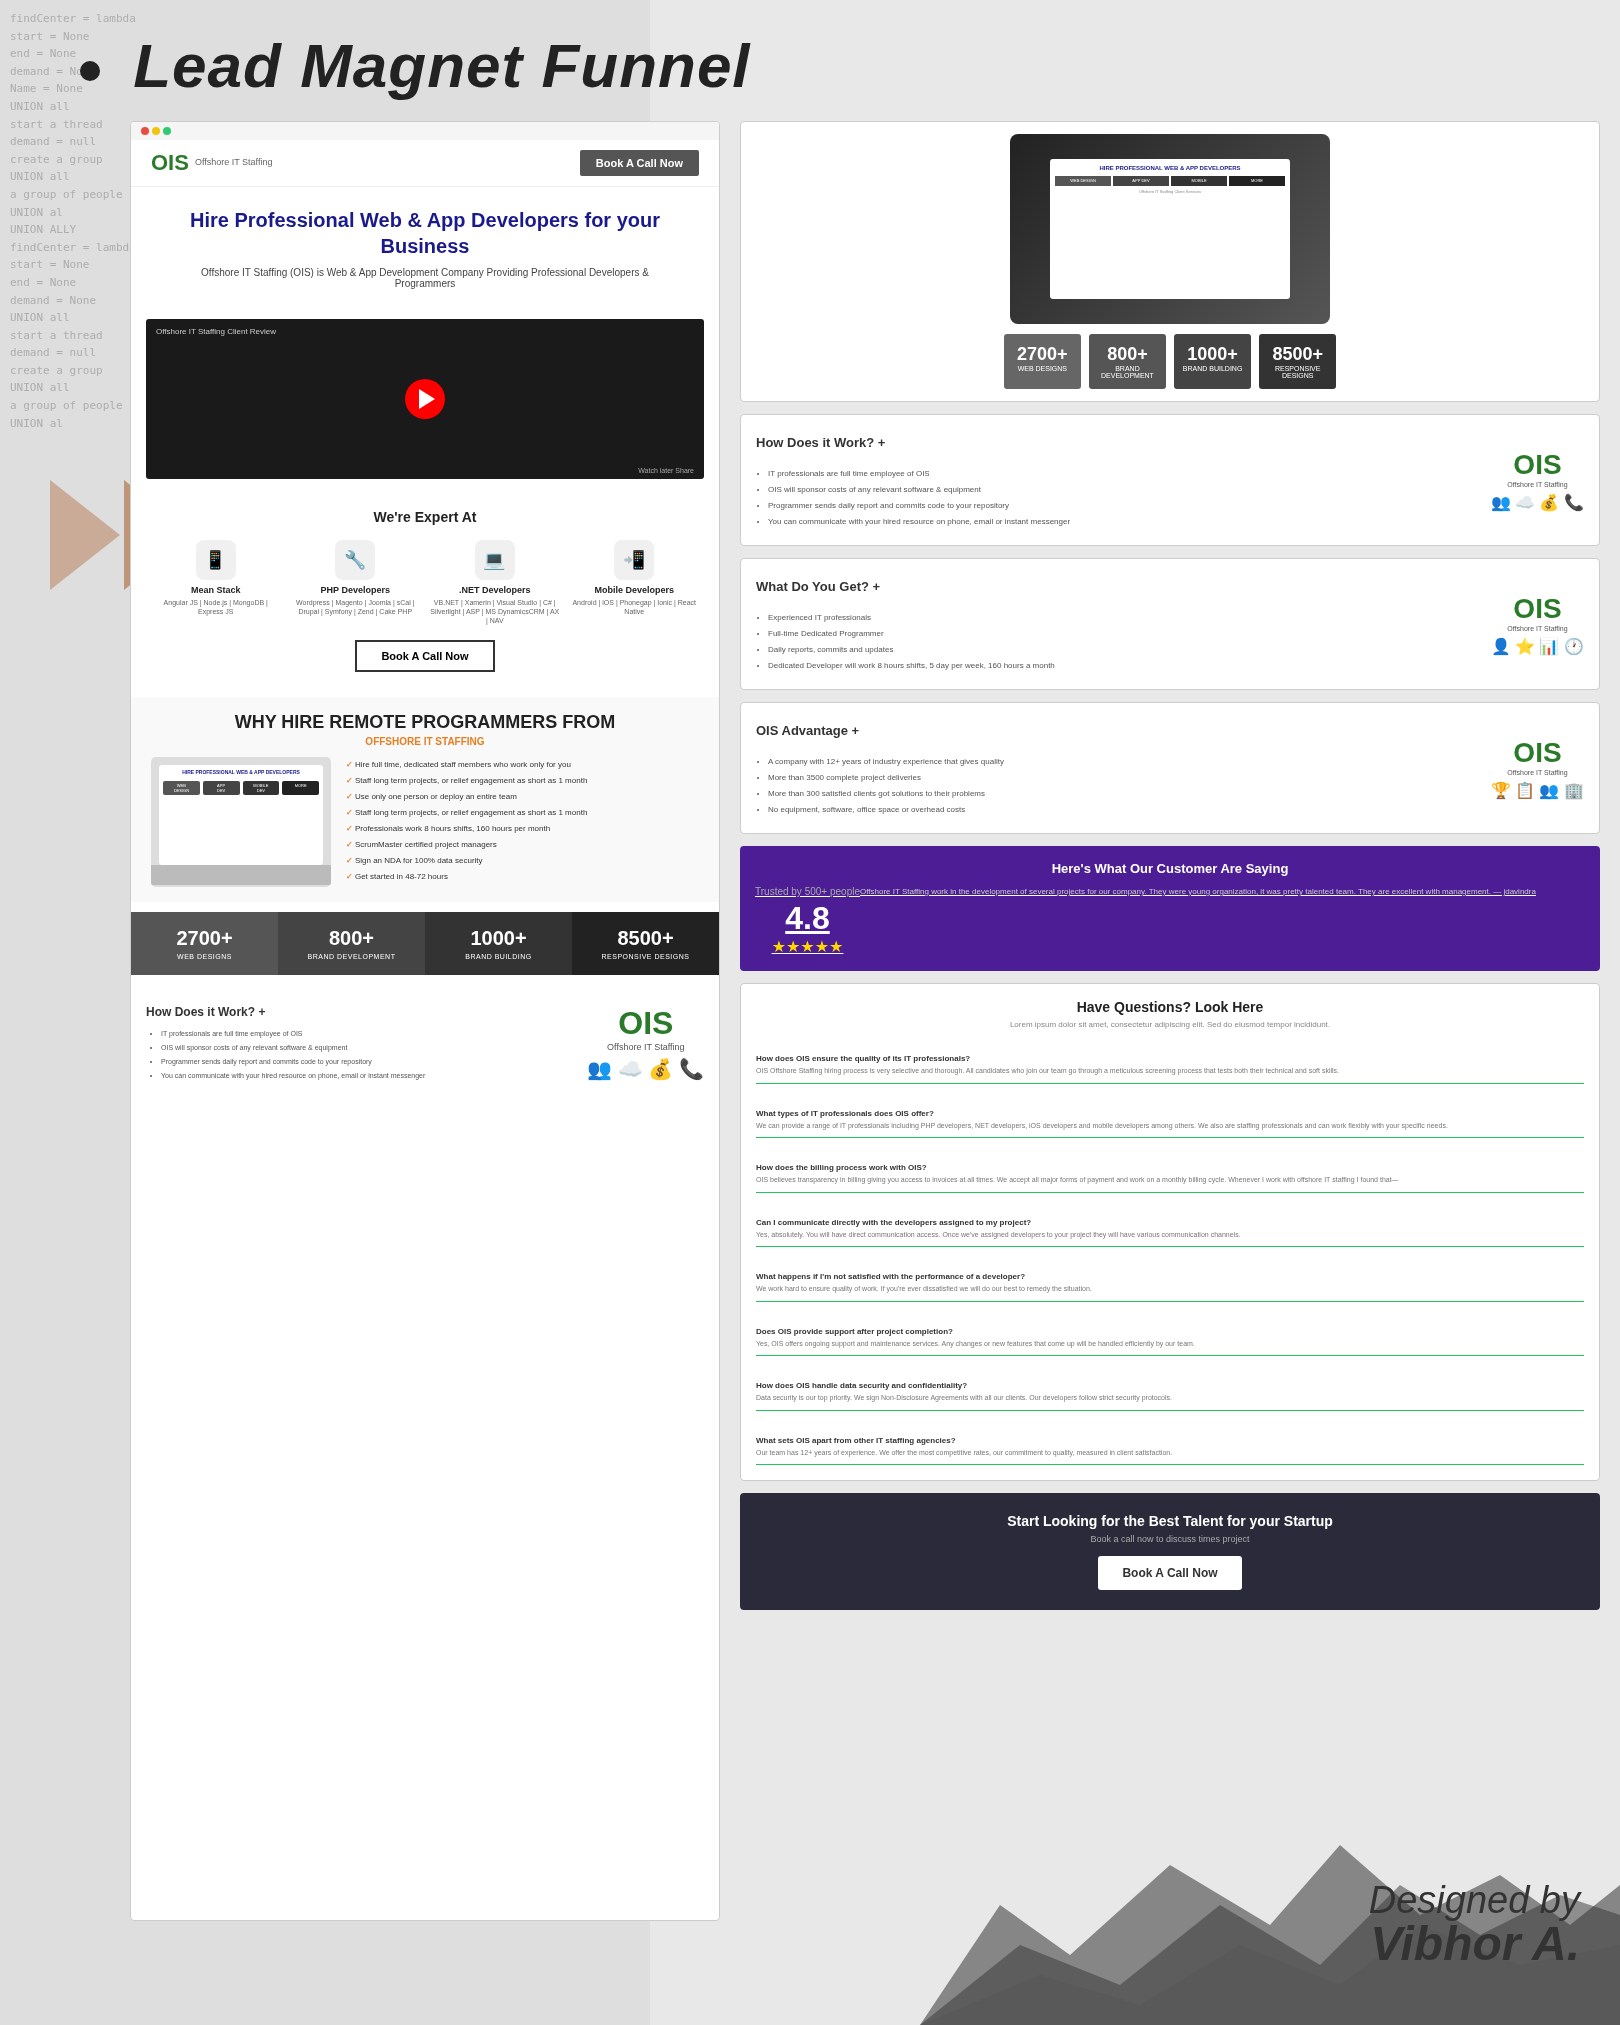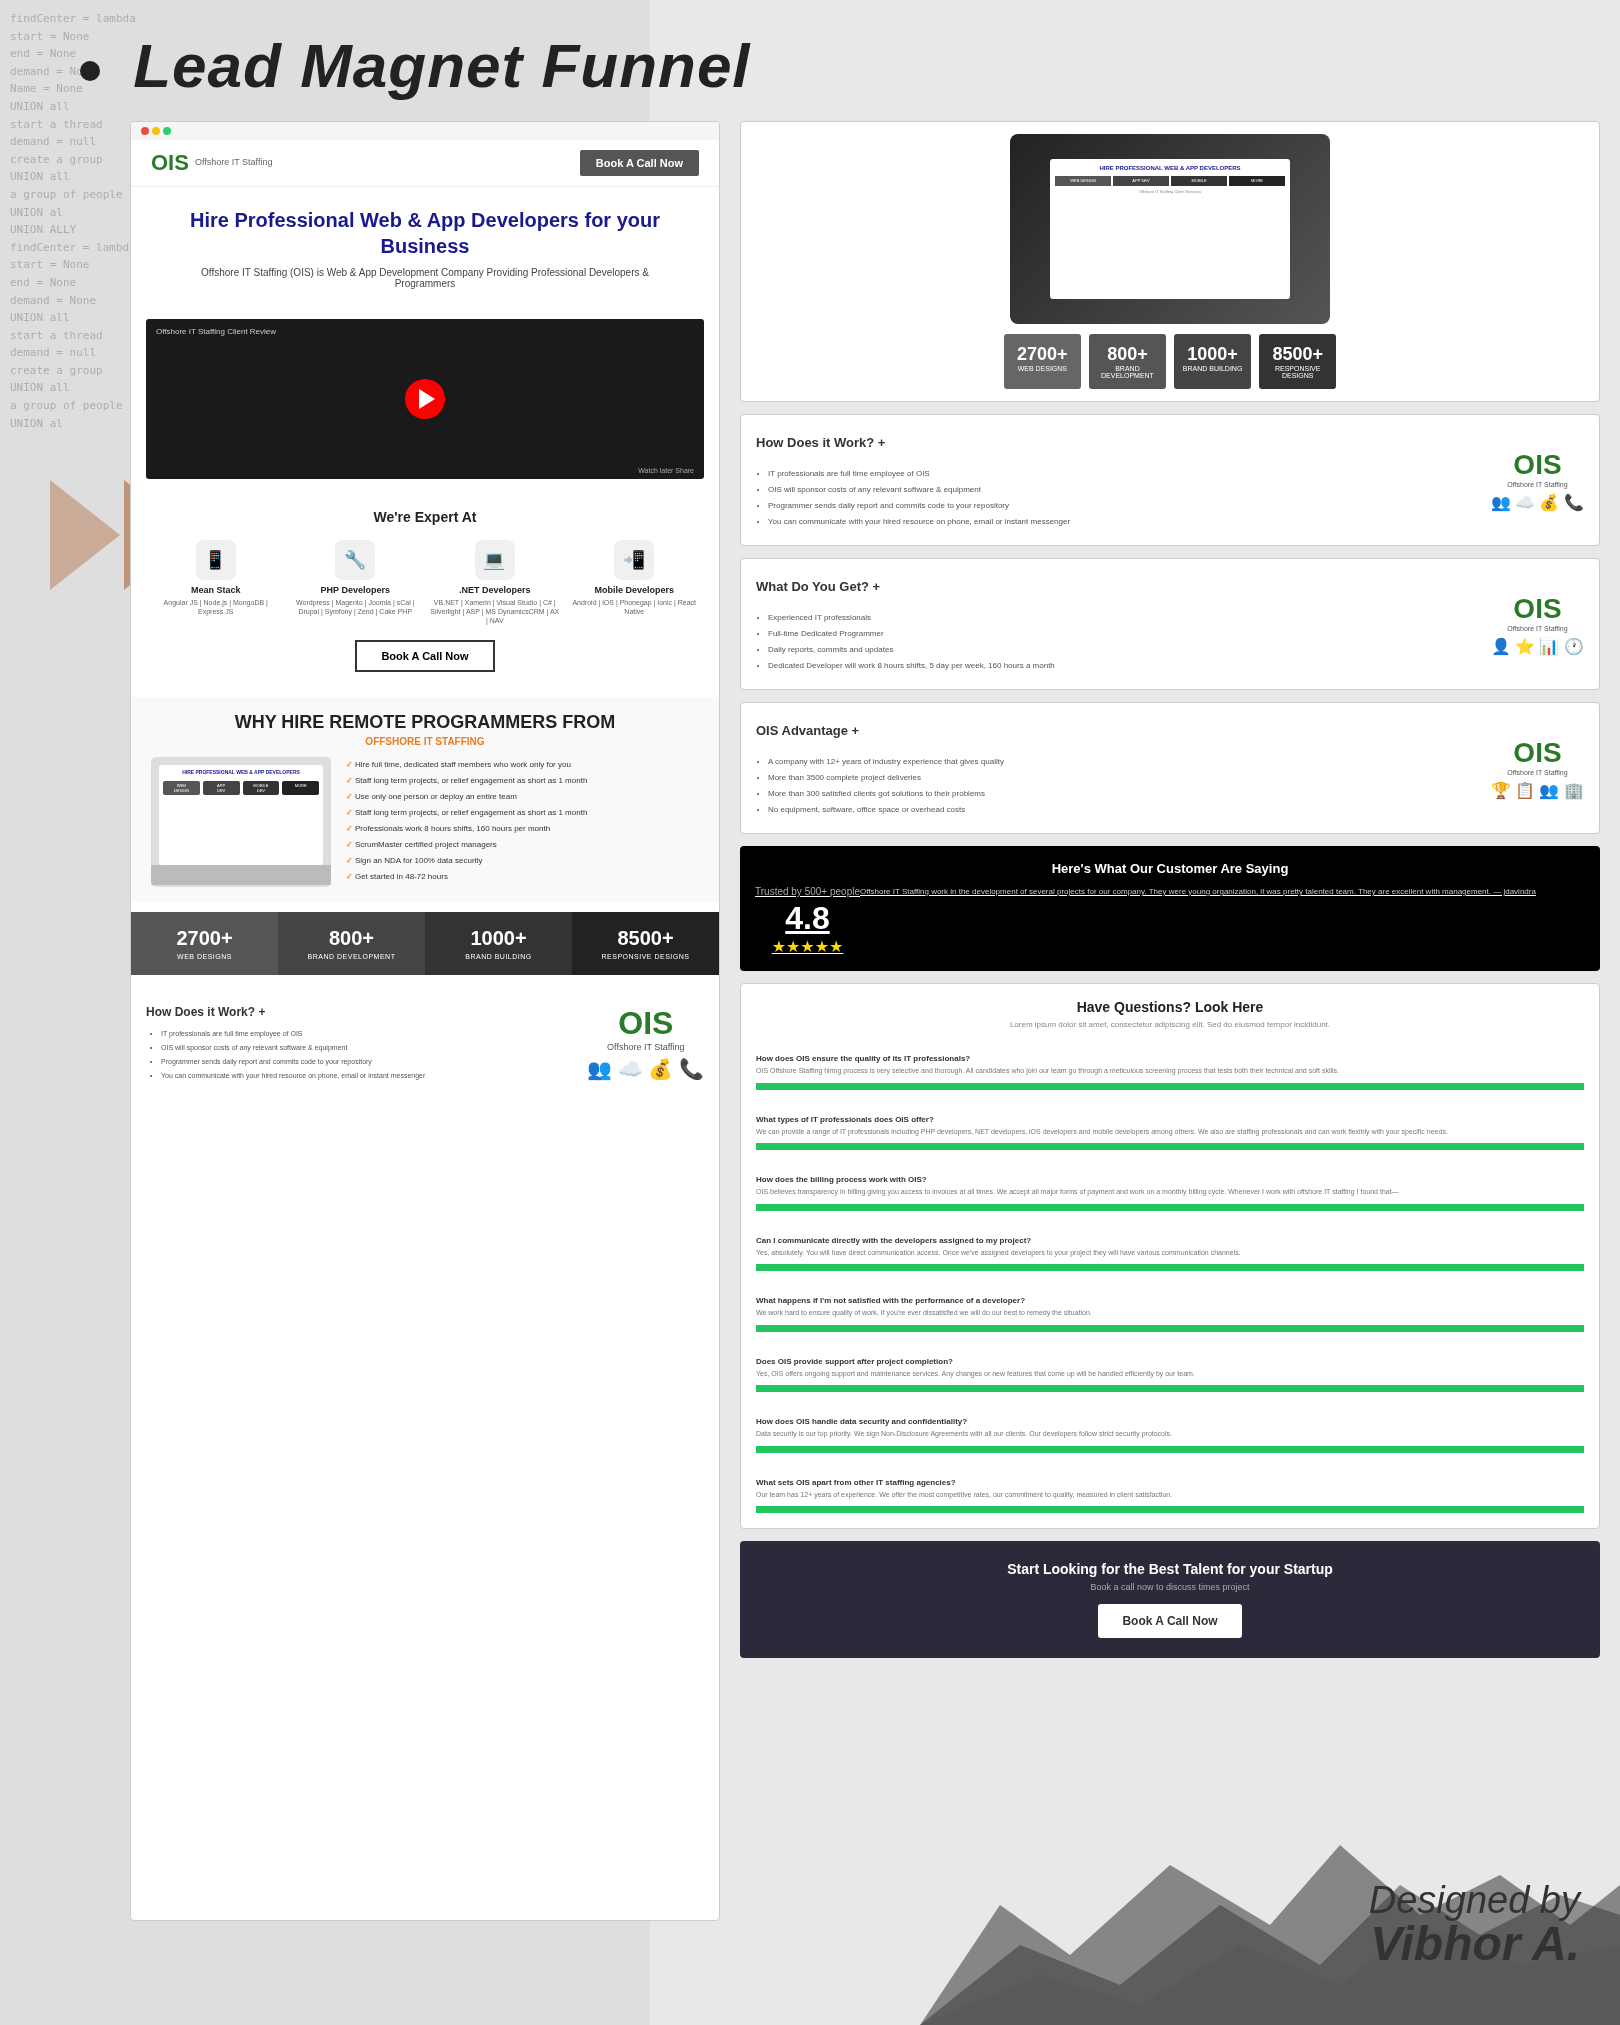--- a/index.html
+++ b/index.html
@@ -501,21 +501,21 @@
     
     .right-advantage-section {
       background: #fff;
       border: 1px solid #ccc;
       border-radius: 4px;
       padding: 15px;
     }
 
     
     .right-testimonial-section {
-      background: #000000;
+      background: #4c1d95;
       border-radius: 4px;
       padding: 15px;
       color: #fff;
     }
     .right-testimonial-title {
       font-size: 13px;
       font-weight: bold;
       text-align: center;
       margin-bottom: 10px;
     }
@@ -556,21 +556,21 @@
       color: #222;
       margin-bottom: 5px;
     }
     .faq-sub {
       font-size: 8px;
       color: #888;
       text-align: center;
       margin-bottom: 10px;
     }
     .faq-item {
-      border-bottom: 7px solid #22c55e;
+      border-bottom: 1px solid #22c55e;
       padding: 6px 0;
       margin-top: 19px;
     }
     .faq-question {
       font-size: 8px;
       font-weight: bold;
       color: #333;
       margin-bottom: 3px;
     }
     .faq-answer {

